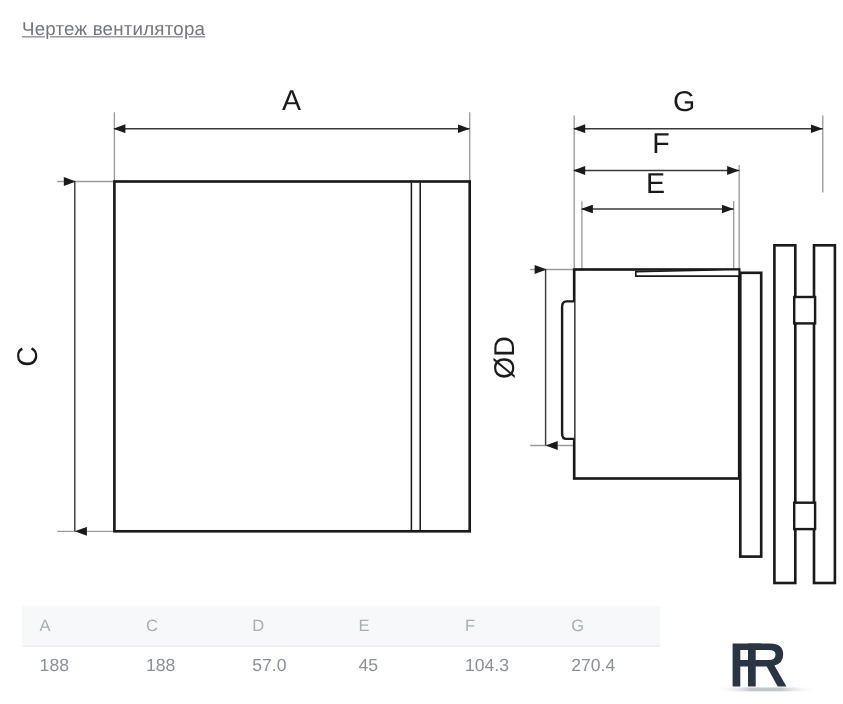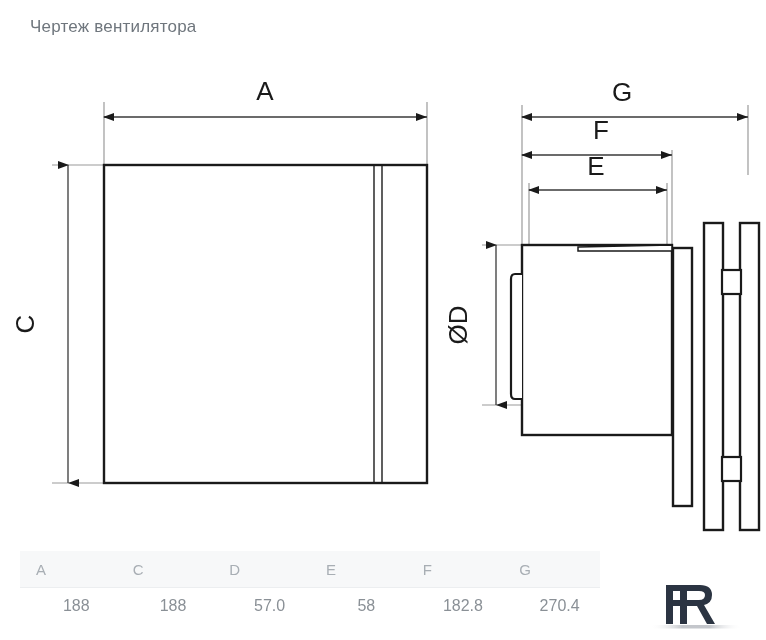--- a/index.html
+++ b/index.html
@@ -12,26 +12,27 @@
     height: 640px;
     position: relative;
     overflow: hidden;
     font-family: "Liberation Sans", sans-serif;
     -webkit-font-smoothing: antialiased;
   }
 
   
   #page-title {
     position: absolute;
-    left: 30px;
+    left: 20px;
     top: 17px;
     font-size: 17px;
     color: #6f767d;
     letter-spacing: 0.2px;
     white-space: nowrap;
+    text-decoration: underline;
   }
 
   
   #drawing-area {
     position: absolute;
     left: 0;
     top: 55px;
     width: 766px;
     height: 480px;
   }
@@ -66,21 +67,20 @@
   #spec-table thead tr {
     background: #f7f8f9;
   }
   #spec-table thead th {
     color: #a8aeb4;
     border-bottom: 1px solid #eceef0;
   }
   #spec-table tbody td {
     color: #8a9096;
     font-size: 16px;
-    text-align: center;
   }
 
   
   #brand-logo {
     position: absolute;
     left: 648px;
     top: 572px;
     width: 96px;
     height: 62px;
   }
@@ -179,22 +179,22 @@
       <th>E</th>
       <th>F</th>
       <th>G</th>
     </tr>
   </thead>
   <tbody>
     <tr>
       <td>188</td>
       <td>188</td>
       <td>57.0</td>
-      <td>58</td>
-      <td>182.8</td>
+      <td>45</td>
+      <td>104.3</td>
       <td>270.4</td>
     </tr>
   </tbody>
 </table>
 
 <div id="brand-logo">
   <svg width="96" height="62" viewBox="0 0 96 62">
     <defs>
       <linearGradient id="shadowGrad" x1="0" y1="0" x2="1" y2="0">
         <stop offset="0%" stop-color="#ffffff" stop-opacity="0"></stop>

